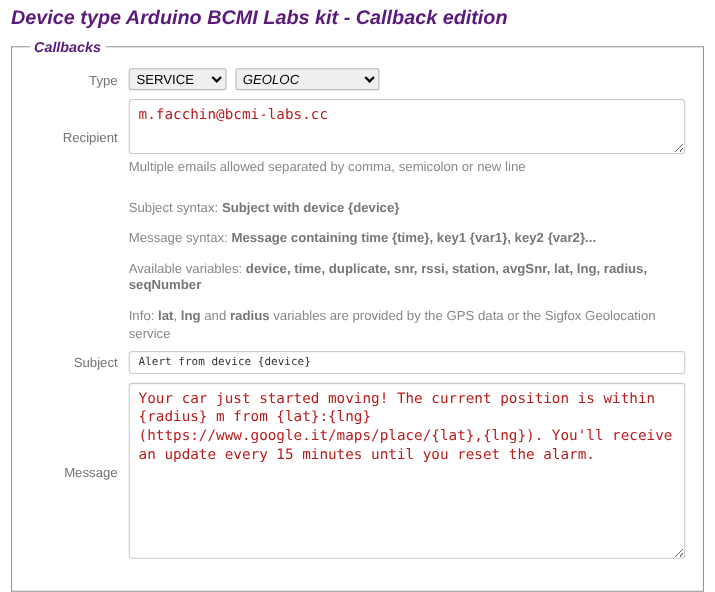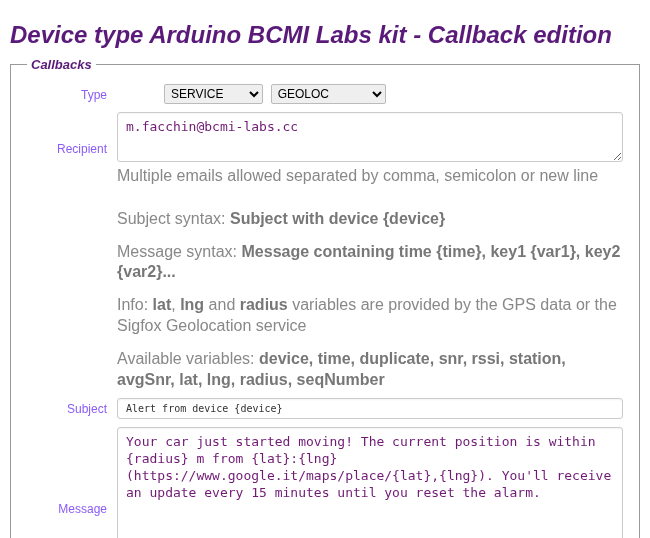--- a/index.html
+++ b/index.html
@@ -5,25 +5,24 @@
     * { box-sizing: border-box; margin: 0; padding: 0; }
     body {
       font-family: Arial, Helvetica, sans-serif;
       font-size: 13px;
       color: #333;
       background: #fff;
       width: 650px;
     }
     .page-title {
       color: #5a1a7a;
-      font-size: 24px;
+      font-size: 18px;
       font-weight: bold;
       font-style: italic;
       padding: 6px 10px 8px 10px;
-      margin-top: 15px;
     }
     fieldset.callbacks {
       border: 1px solid #999;
       margin: 0 10px;
       padding: 12px 16px 18px 16px;
     }
     fieldset.callbacks legend {
       color: #5a1a7a;
       font-style: italic;
       font-weight: bold;
@@ -32,49 +31,49 @@
     }
     .row {
       display: flex;
       align-items: flex-start;
       margin-bottom: 8px;
     }
     .row .label {
       width: 90px;
       text-align: right;
       font-size: 12px;
-      color: #8b5cf6;
+      color: #737373;
       padding-right: 10px;
       padding-top: 4px;
       flex-shrink: 0;
     }
     .row.center-label .label {
       align-self: center;
       padding-top: 0;
     }
     .row .control {
       flex: 1;
       min-width: 0;
     }
     select {
       font-size: 12px;
       background: #efefef;
       border: 1px solid #bbb;
       border-radius: 2px;
       padding: 1px 2px;
       height: 20px;
     }
-    select.type-select { width: 99px; margin-right: 4px; margin-left: 47px; }
-    select.geoloc-select { width: 115px; }
+    select.type-select { width: 89px; margin-right: 4px; }
+    select.geoloc-select { width: 131px; font-style: italic; }
     select.channel-select { width: 66px; }
     textarea {
       width: 100%;
       font-family: monospace;
       font-size: 13px;
-      color: #701a75;
+      color: #b91c1c;
       border: 1px solid #ccc;
       border-radius: 3px;
       padding: 6px 8px;
       resize: both;
       background: #fff;
       box-shadow: inset 0 1px 2px rgba(0,0,0,0.05);
       line-height: 1.3;
     }
     .recipient-ta { height: 50px; }
     .subject-input {
@@ -83,21 +82,21 @@
       font-size: 10px;
       color: #333;
       border: 1px solid #ccc;
       border-radius: 3px;
       padding: 4px 8px;
       background: #fff;
       box-shadow: inset 0 1px 2px rgba(0,0,0,0.05);
     }
     .message-ta { height: 160px; }
     .help {
-      font-size: 16px;
+      font-size: 12px;
       color: #888;
       margin-top: 4px;
       line-height: 1.3;
     }
     .help .b { font-weight: bold; color: #777; }
     .help .line { margin-bottom: 0; margin-top: 12px; }
     .buttons-row {
       display: flex;
       margin: 10px 10px 10px 10px;
     }
@@ -142,22 +141,22 @@
       <div class="help">Multiple emails allowed separated by comma, semicolon or new line</div>
     </div>
   </div>
 
   <div class="row syntax-block">
     <div class="label"></div>
     <div class="control">
       <div class="help">
         <div class="line"><span>Subject syntax: </span><span class="b">Subject with device {device}</span></div>
         <div class="line"><span>Message syntax: </span><span class="b">Message containing time {time}, key1 {var1}, key2 {var2}...</span></div>
+        <div class="line"><span>Available variables: </span><span class="b">device, time, duplicate, snr, rssi, station, avgSnr, lat, lng, radius, seqNumber</span></div>
         <div class="line"><span>Info: </span><span class="b">lat</span><span>, </span><span class="b">lng</span><span> and </span><span class="b">radius</span><span> variables are provided by the GPS data or the Sigfox Geolocation service</span></div>
-        <div class="line"><span>Available variables: </span><span class="b">device, time, duplicate, snr, rssi, station, avgSnr, lat, lng, radius, seqNumber</span></div>
       </div>
     </div>
   </div>
 
   <div class="row">
     <div class="label">Subject</div>
     <div class="control">
       <input type="text" class="subject-input" value="Alert from device {device}" style="">
     </div>
   </div>

